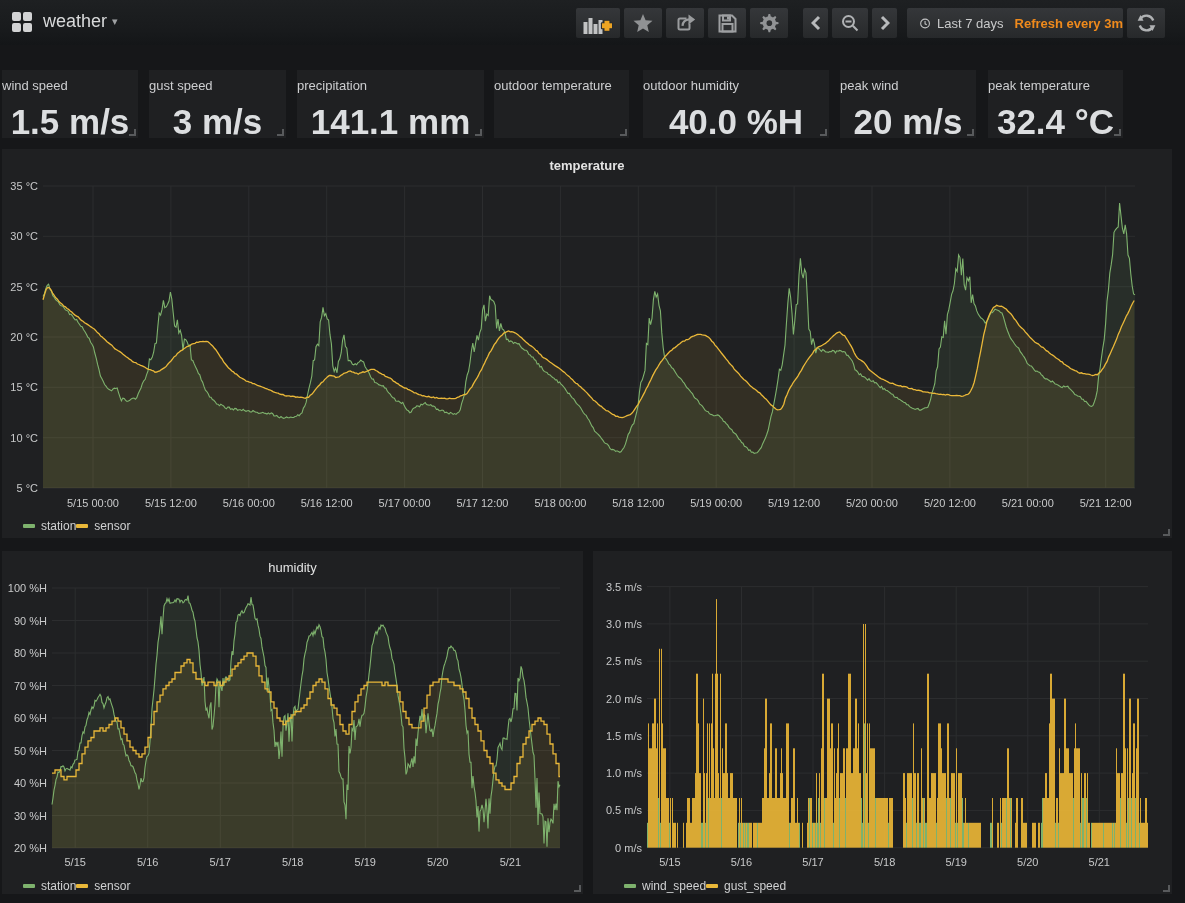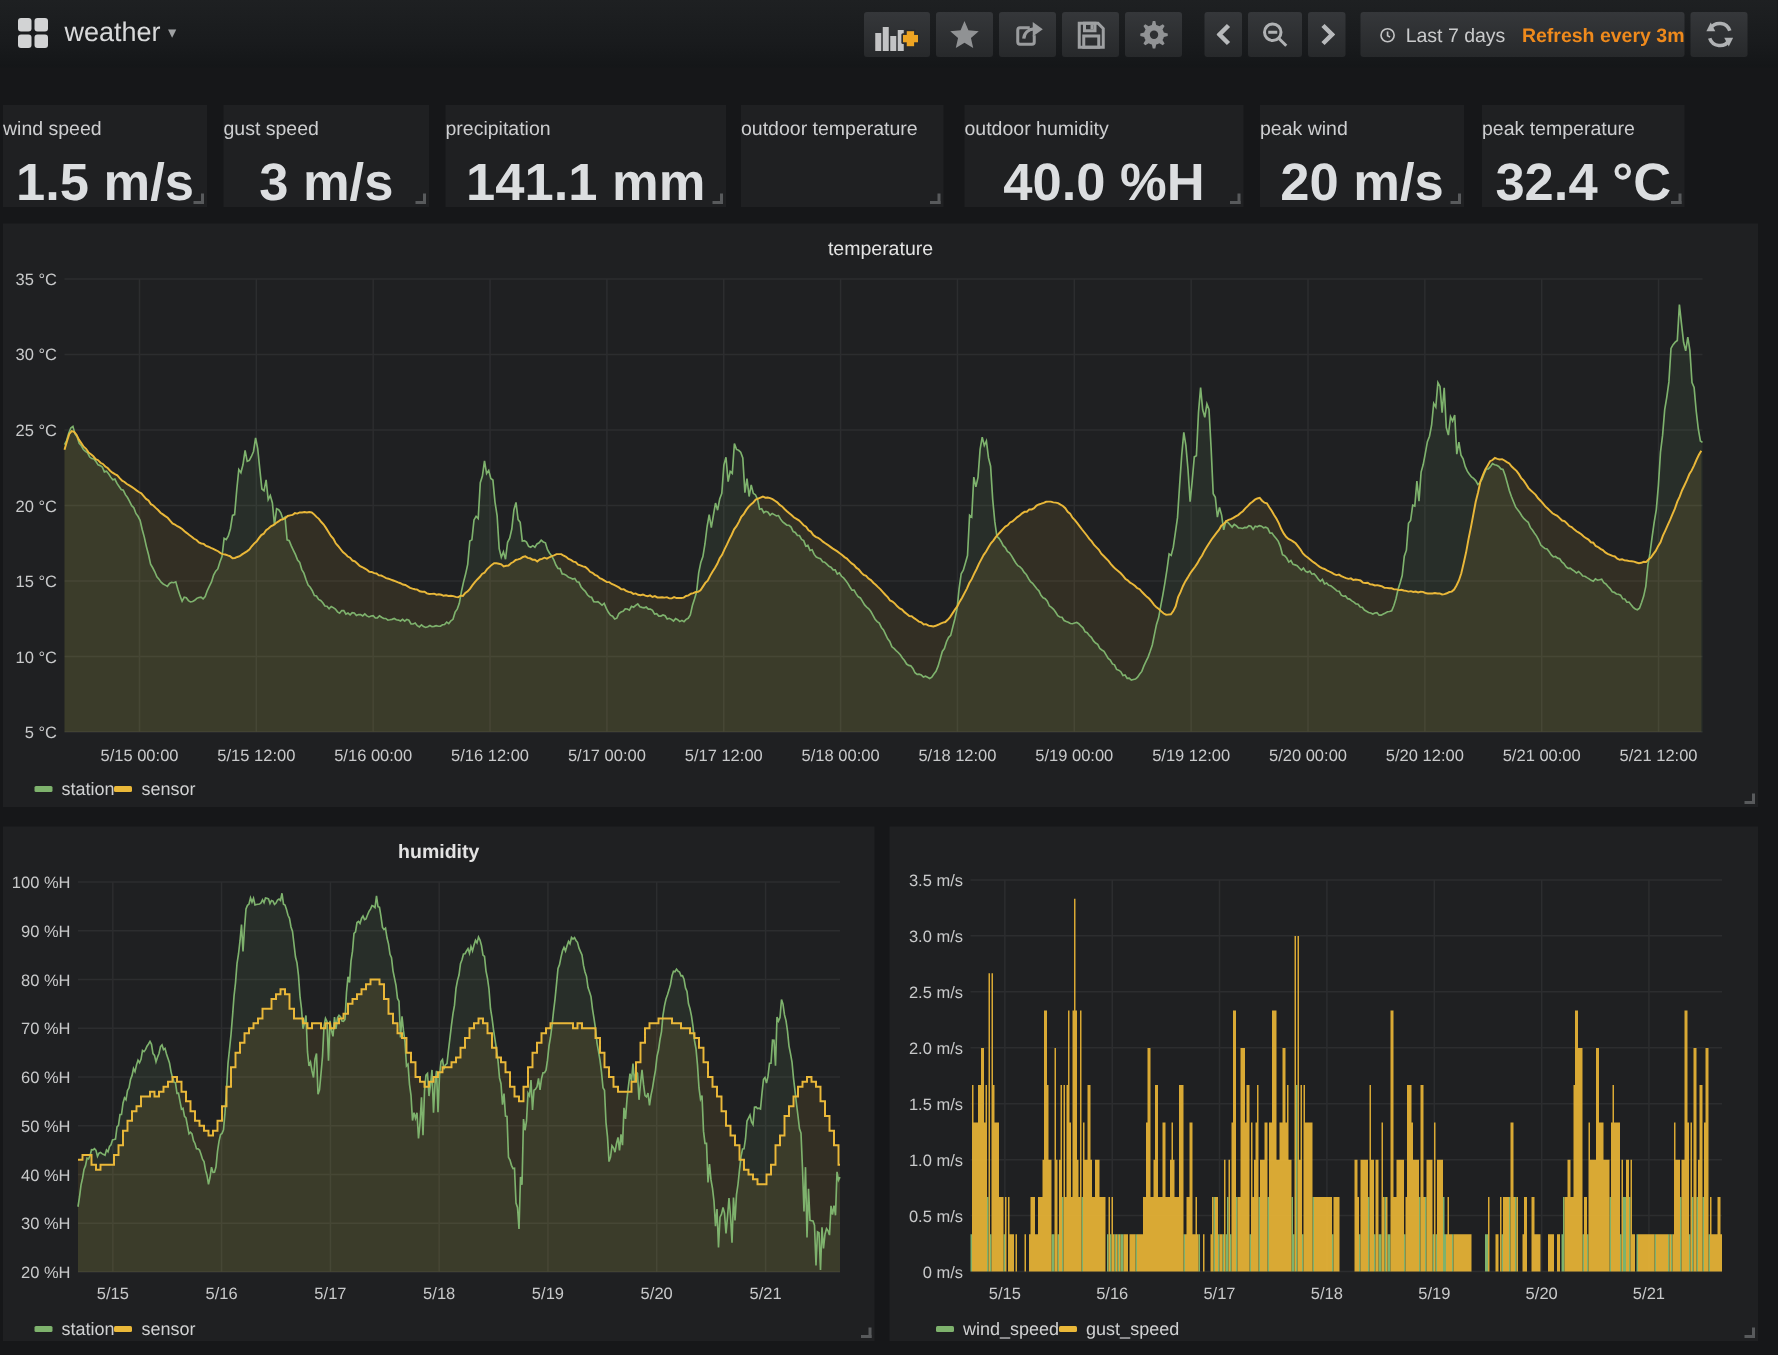--- a/index.html
+++ b/index.html
@@ -1,17 +1,17 @@
 <!DOCTYPE html>
 <html><head><meta charset="utf-8"><style>
 *{margin:0;padding:0;box-sizing:border-box}
 body{width:1185px;height:903px;background:#161719;font-family:"Liberation Sans",sans-serif;overflow:hidden;position:relative}
 .navbar{position:absolute;left:0;top:0;width:1185px;height:45px;background:linear-gradient(to bottom,#1e2022 0%,#191b1d 60%,#141618 100%);}
 .panel{position:absolute;background:#1f2022;}
-.ptitle{position:absolute;width:100%;text-align:center;font-size:13px;font-weight:bold;color:#e3e3e3;}
+.ptitle{position:absolute;width:100%;text-align:center;font-size:13px;font-weight:normal;color:#e3e3e3;}
 .resz{position:absolute;right:2px;bottom:2px;width:7px;height:7px;border-right:2px solid #585a5c;border-bottom:2px solid #585a5c;}
 .ss-t{position:absolute;width:100%;text-align:left;top:8px;font-size:13px;color:#cdced0;}
 .ss-v{position:absolute;width:100%;text-align:center;top:32px;font-size:35px;font-weight:bold;color:#dcdee0;letter-spacing:0px;}
 .navbtn{position:absolute;top:8px;height:30px;white-space:nowrap;background:linear-gradient(to bottom,#35373a,#27292b);border-radius:2px;display:flex;align-items:center;justify-content:center;}
 .legend{position:absolute;font-size:12px;color:#d0d1d2;display:flex;align-items:center;}
 .legend .sw{display:inline-block;width:12px;height:4px;border-radius:1px;margin-right:6px;}
 .legend span.lbl{}
 </style></head>
 <body>
 <div class="navbar">
@@ -122,21 +122,21 @@
     <div class="ss-t">peak wind</div>
     <div class="ss-v">20 m/s</div>
     <div class="resz"></div>
   </div>
 <div class="panel" style="left:988px;top:70px;width:135px;height:68px">
     <div class="ss-t">peak temperature</div>
     <div class="ss-v">32.4 °C</div>
     <div class="resz"></div>
   </div>
 <div class="panel" style="left:2px;top:149px;width:1170px;height:389px">
-    <div class="ptitle" style="top:9px;font-weight:normal">temperature</div>
+    <div class="ptitle" style="top:9px;font-weight:bold">temperature</div>
     <svg width="1170" height="389" viewBox="0 0 1170 389" style="position:absolute;left:0;top:0">
       <line x1="41" y1="37.0" x2="1133" y2="37.0" stroke="#2c2d2f" stroke-width="1"></line>
       <line x1="41" y1="87.3" x2="1133" y2="87.3" stroke="#2c2d2f" stroke-width="1"></line>
       <line x1="41" y1="137.7" x2="1133" y2="137.7" stroke="#2c2d2f" stroke-width="1"></line>
       <line x1="41" y1="188.0" x2="1133" y2="188.0" stroke="#2c2d2f" stroke-width="1"></line>
       <line x1="41" y1="238.3" x2="1133" y2="238.3" stroke="#2c2d2f" stroke-width="1"></line>
       <line x1="41" y1="288.7" x2="1133" y2="288.7" stroke="#2c2d2f" stroke-width="1"></line>
       <line x1="41" y1="339.0" x2="1133" y2="339.0" stroke="#2c2d2f" stroke-width="1"></line>
       <line x1="91.0" y1="37" x2="91.0" y2="339" stroke="#2c2d2f" stroke-width="1"></line>
       <line x1="168.9" y1="37" x2="168.9" y2="339" stroke="#2c2d2f" stroke-width="1"></line>

